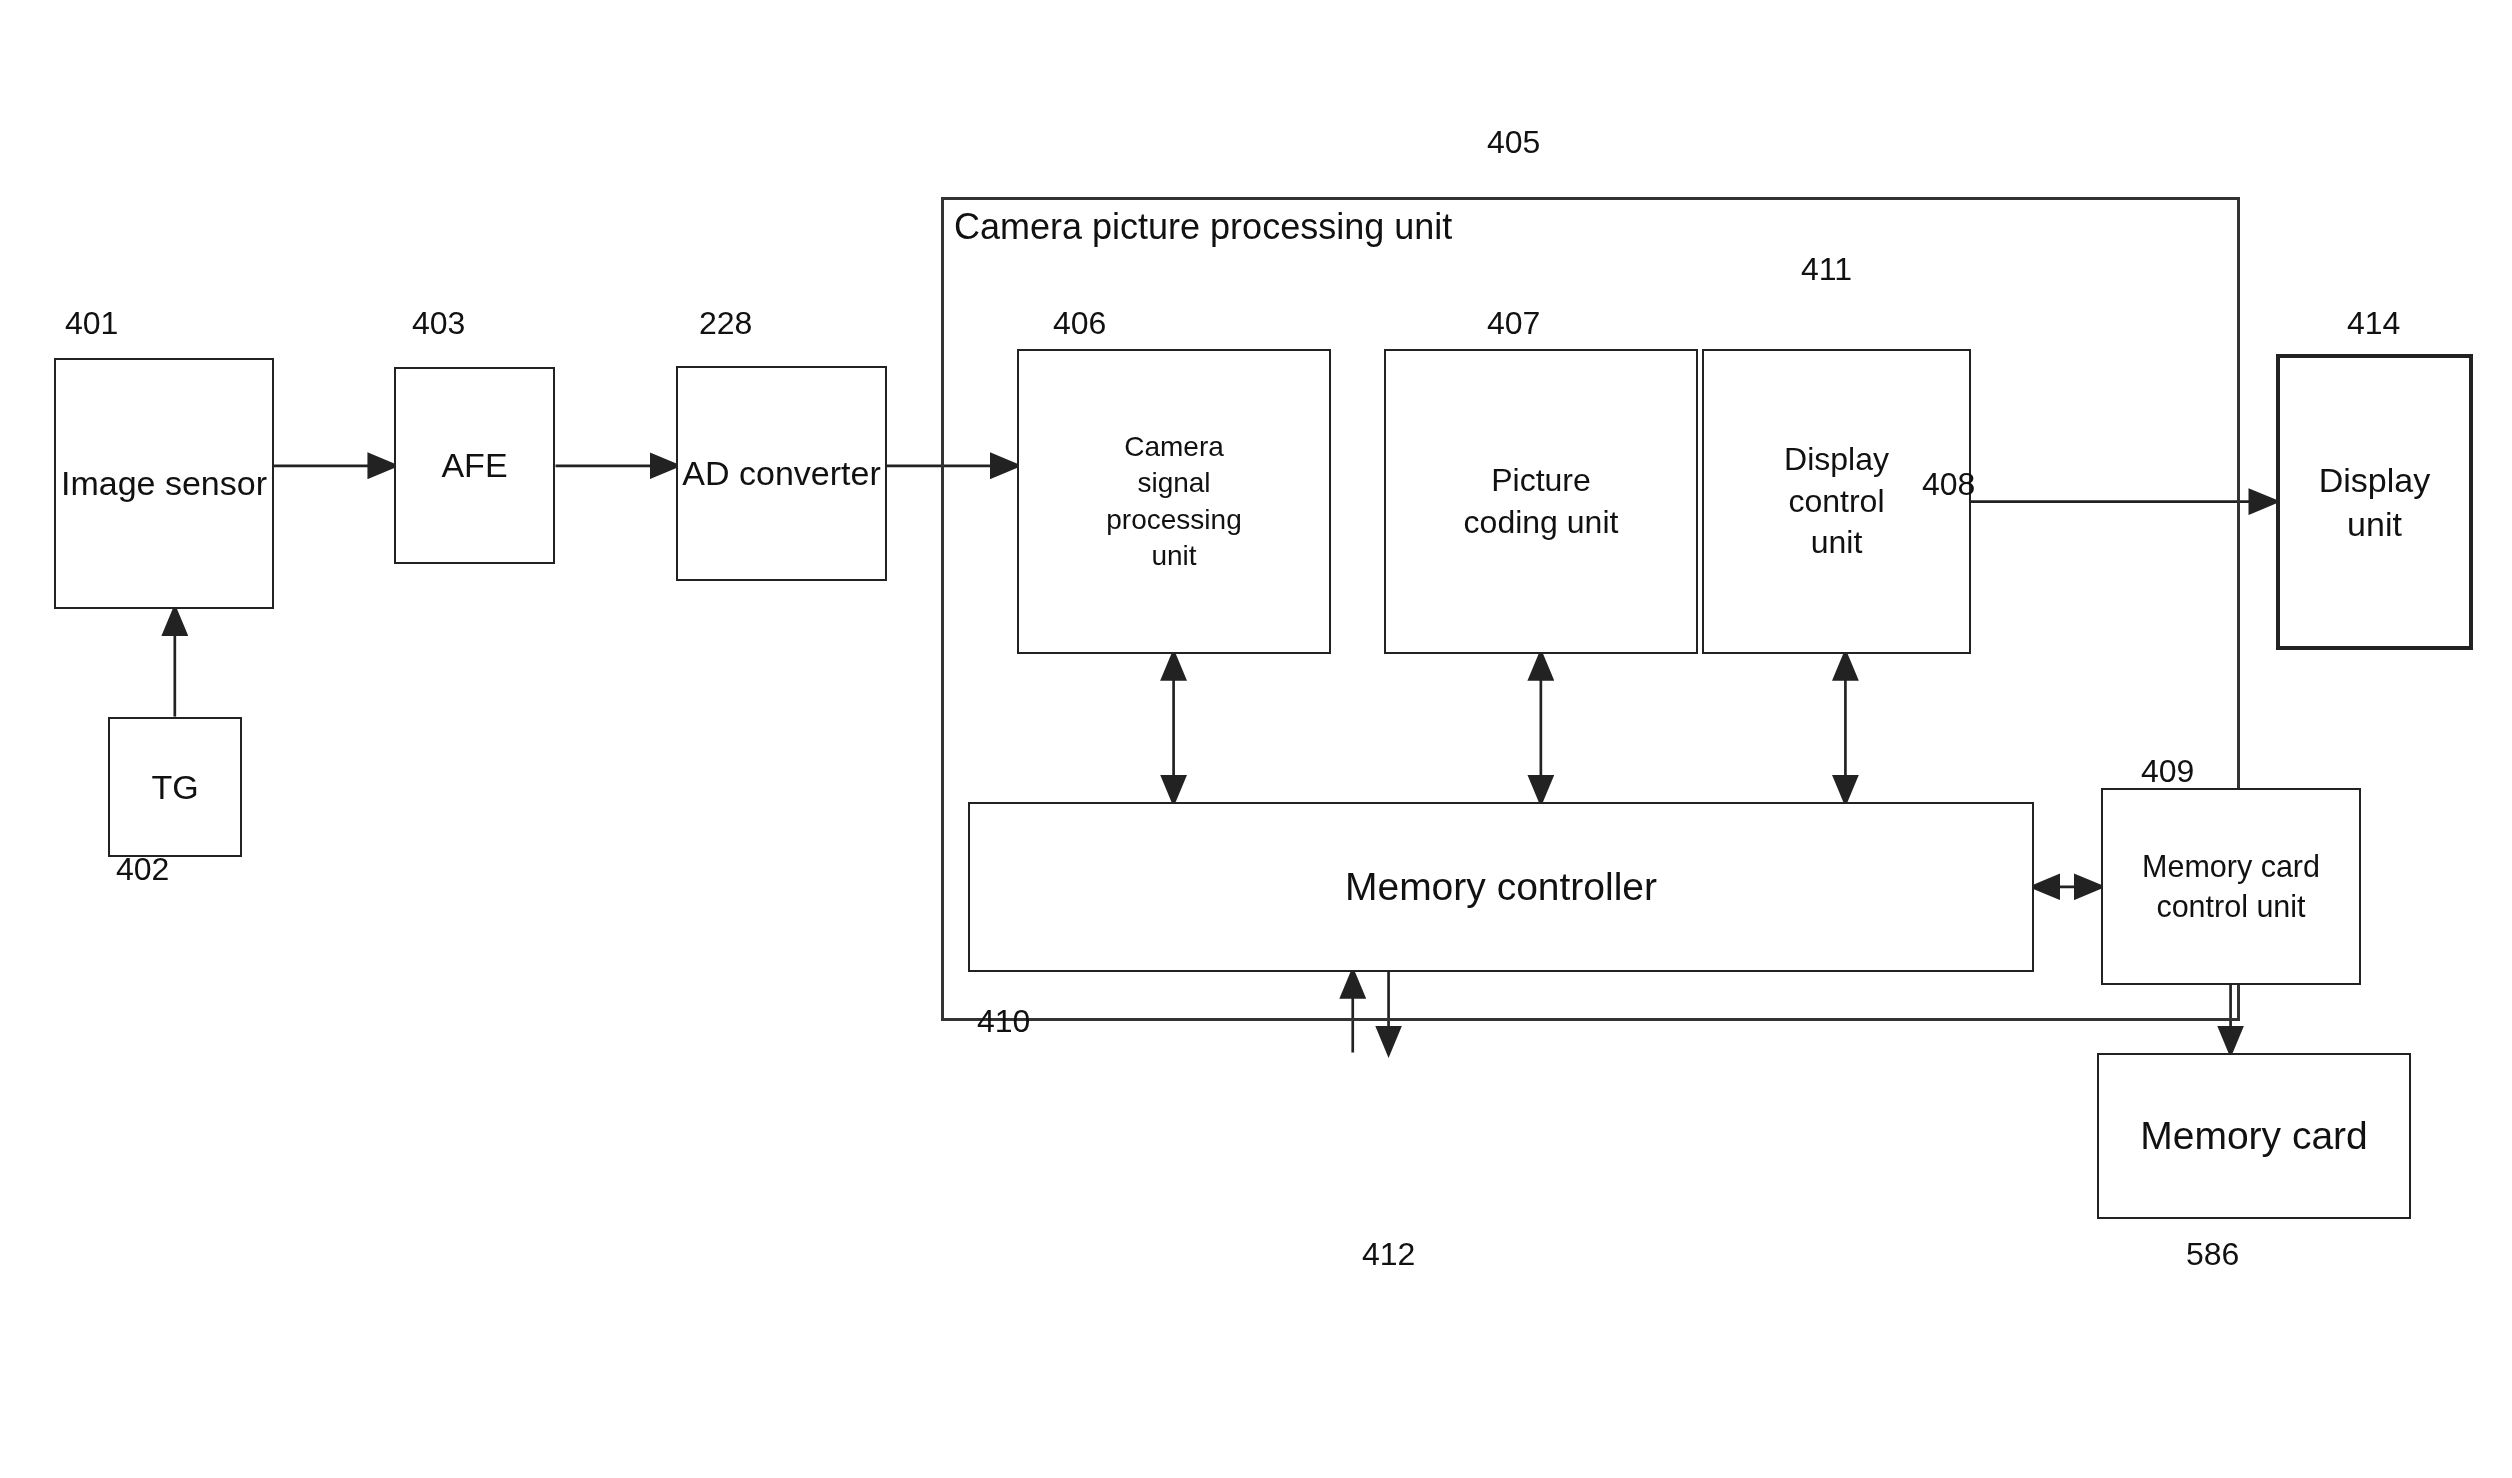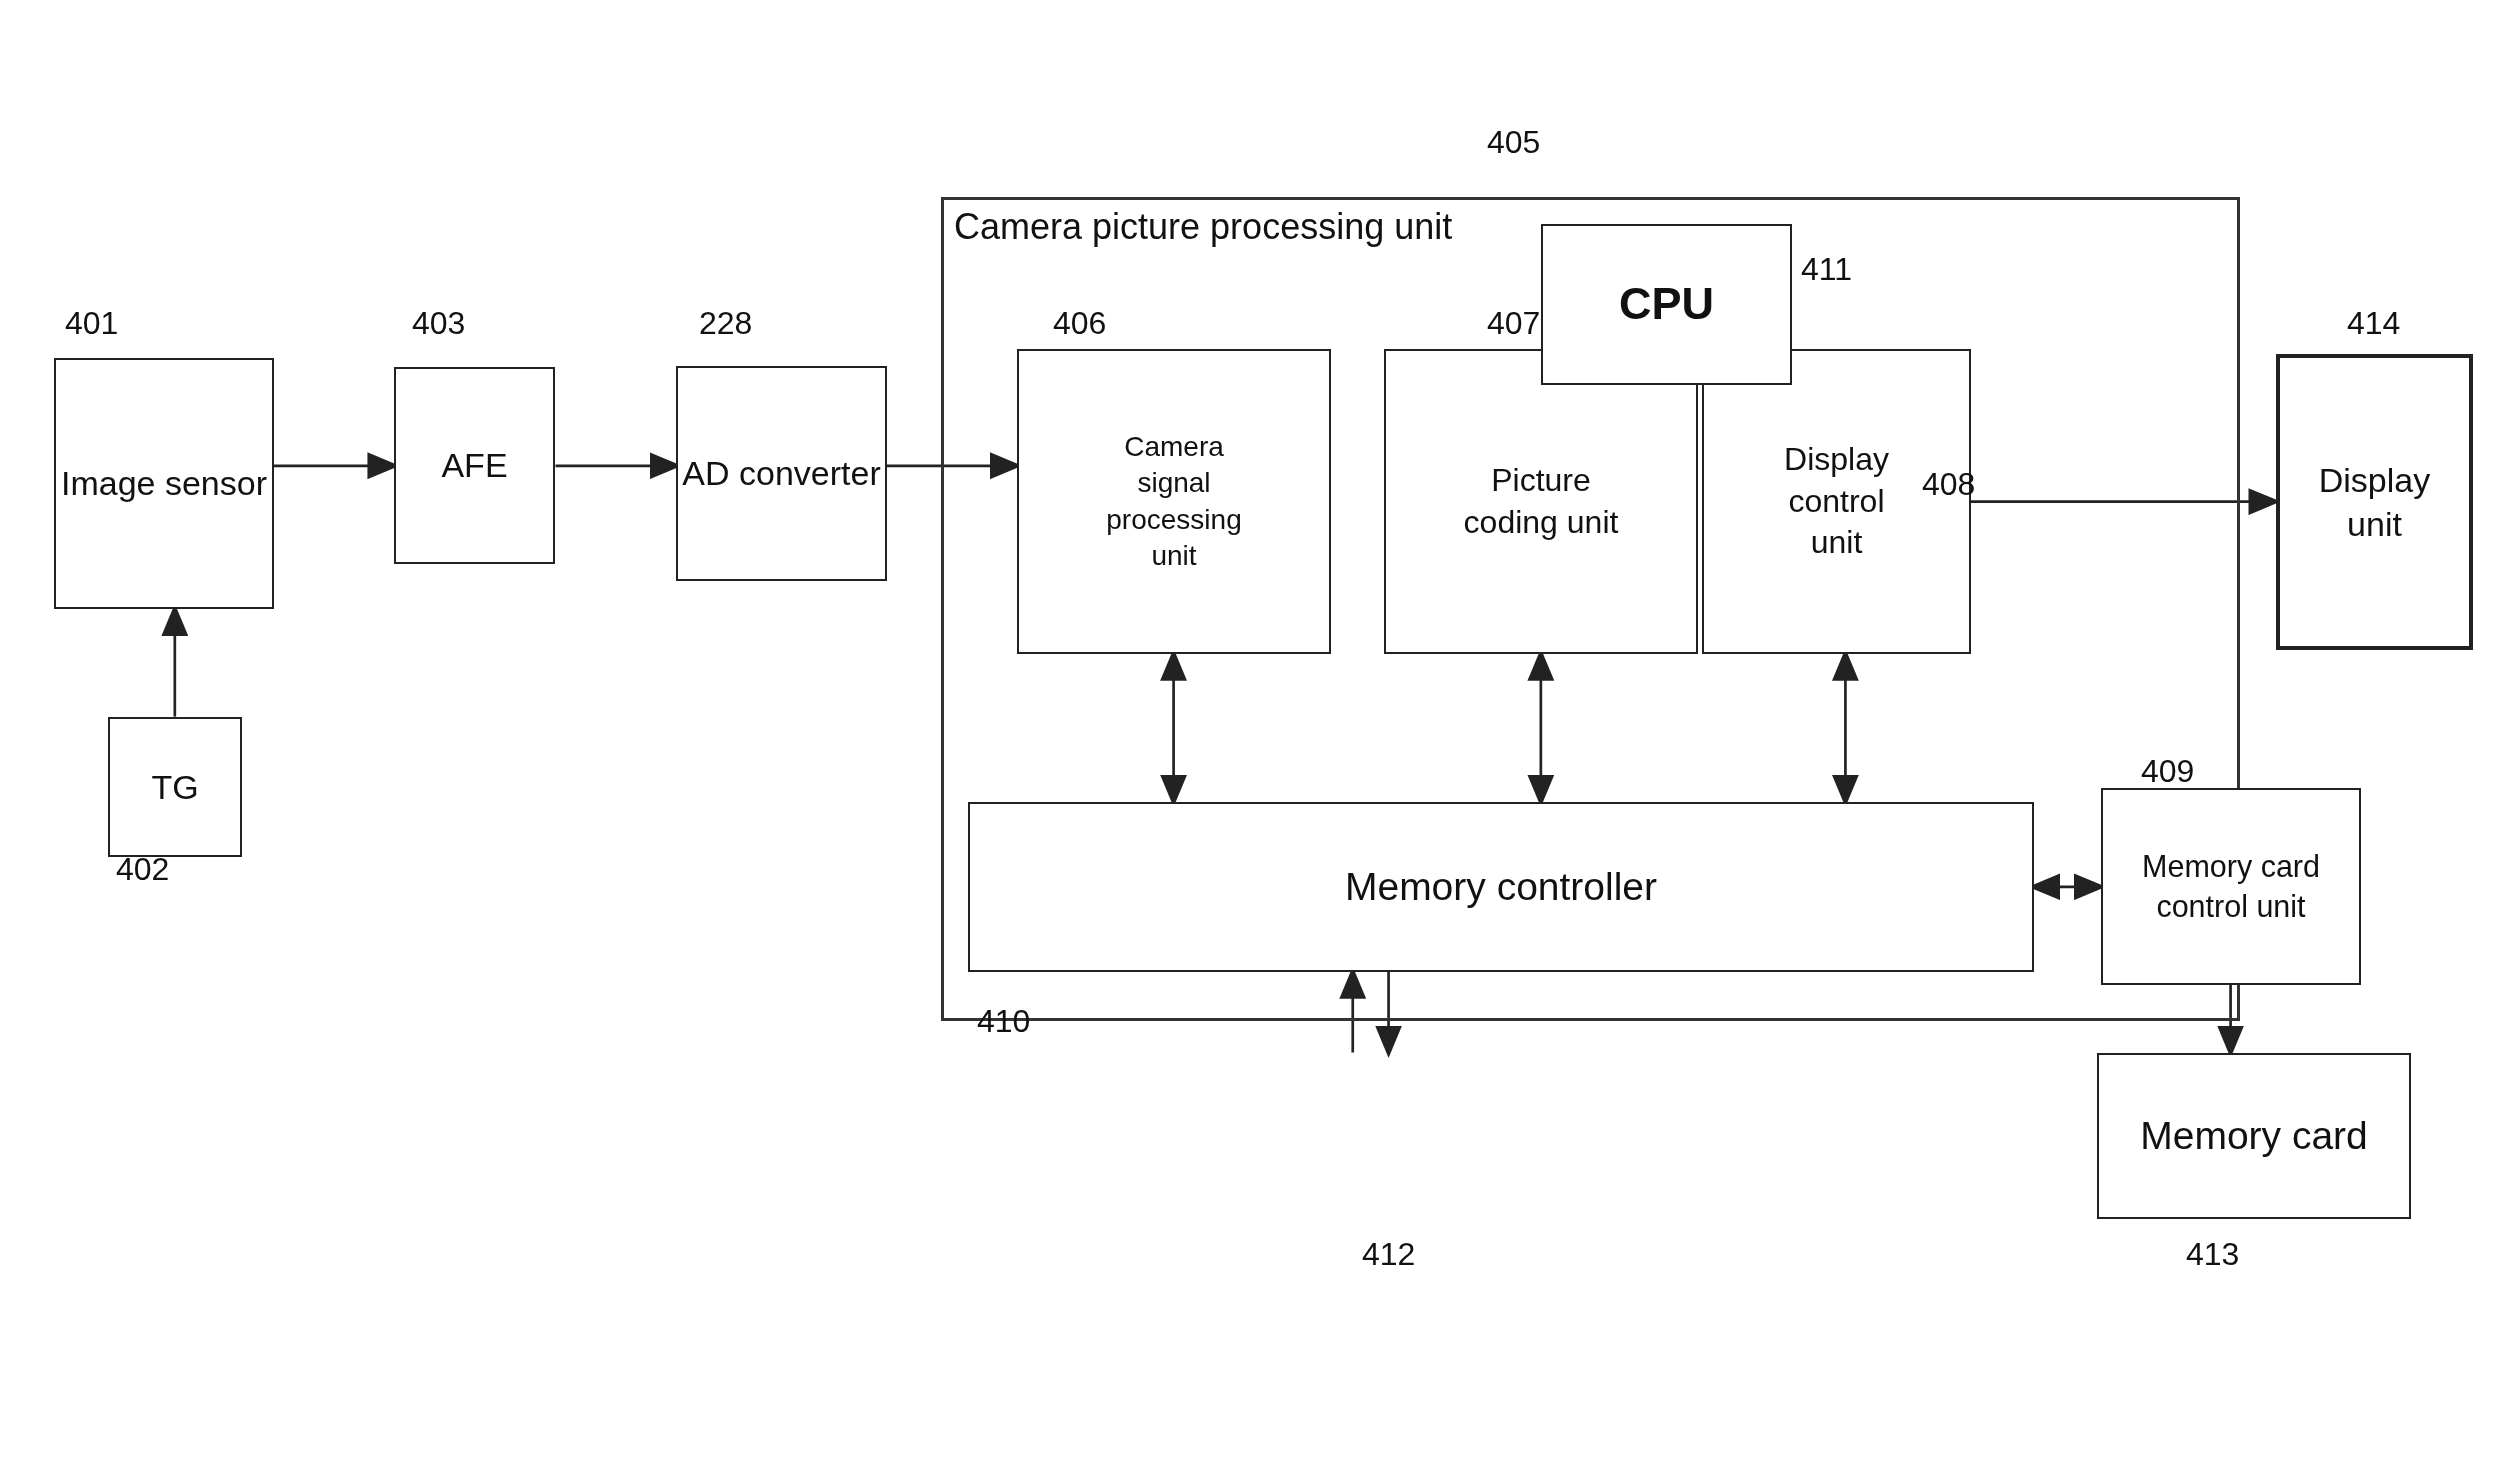--- a/index.html
+++ b/index.html
@@ -125,31 +125,30 @@
 
   <div class="box" style="left:1017px; top:349px; width:314px; height:305px; font-size:28px;">Camera<br>signal<br>processing<br>unit</div>
   <span class="label" style="left:1053px; top:305px;">406</span>
 
   <div class="box" style="left:1384px; top:349px; width:314px; height:305px; font-size:32px;">Picture<br>coding unit</div>
   <span class="label" style="left:1487px; top:305px;">407</span>
 
   <div class="box" style="left:1702px; top:349px; width:269px; height:305px; font-size:32px;">Display<br>control<br>unit</div>
   <span class="label" style="left:1922px; top:466px;">408</span>
 
-  <div class="box" style="left:1541px; top:224px; width:251px; height:161px; font-size:45px; font-weight:bold;">CPU</div>
   <span class="label" style="left:1801px; top:251px;">411</span>
 
   <div class="box" style="left:968px; top:802px; width:1066px; height:170px; font-size:39px;">Memory controller</div>
 
   <div class="box" style="left:2101px; top:788px; width:260px; height:197px; font-size:30.5px;">Memory card<br>control unit</div>
   <span class="label" style="left:2141px; top:753px;">409</span>
 
   <span class="label" style="left:1362px; top:1236px;">412</span>
   <span class="label" style="left:977px; top:1003px;">410</span>
 
   <div class="box" style="left:2097px; top:1053px; width:314px; height:166px; font-size:39px;">Memory card</div>
-  <span class="label" style="left:2186px; top:1236px;">413</span>
+  <span class="label" style="left:2186px; top:1236px;">586</span>
 
   <div class="box box-thick" style="left:2276px; top:354px; width:197px; height:296px; font-size:34px;">Display<br>unit</div>
   <span class="label" style="left:2347px; top:305px;">414</span>
 
 </div>
 
 
 </body></html>

